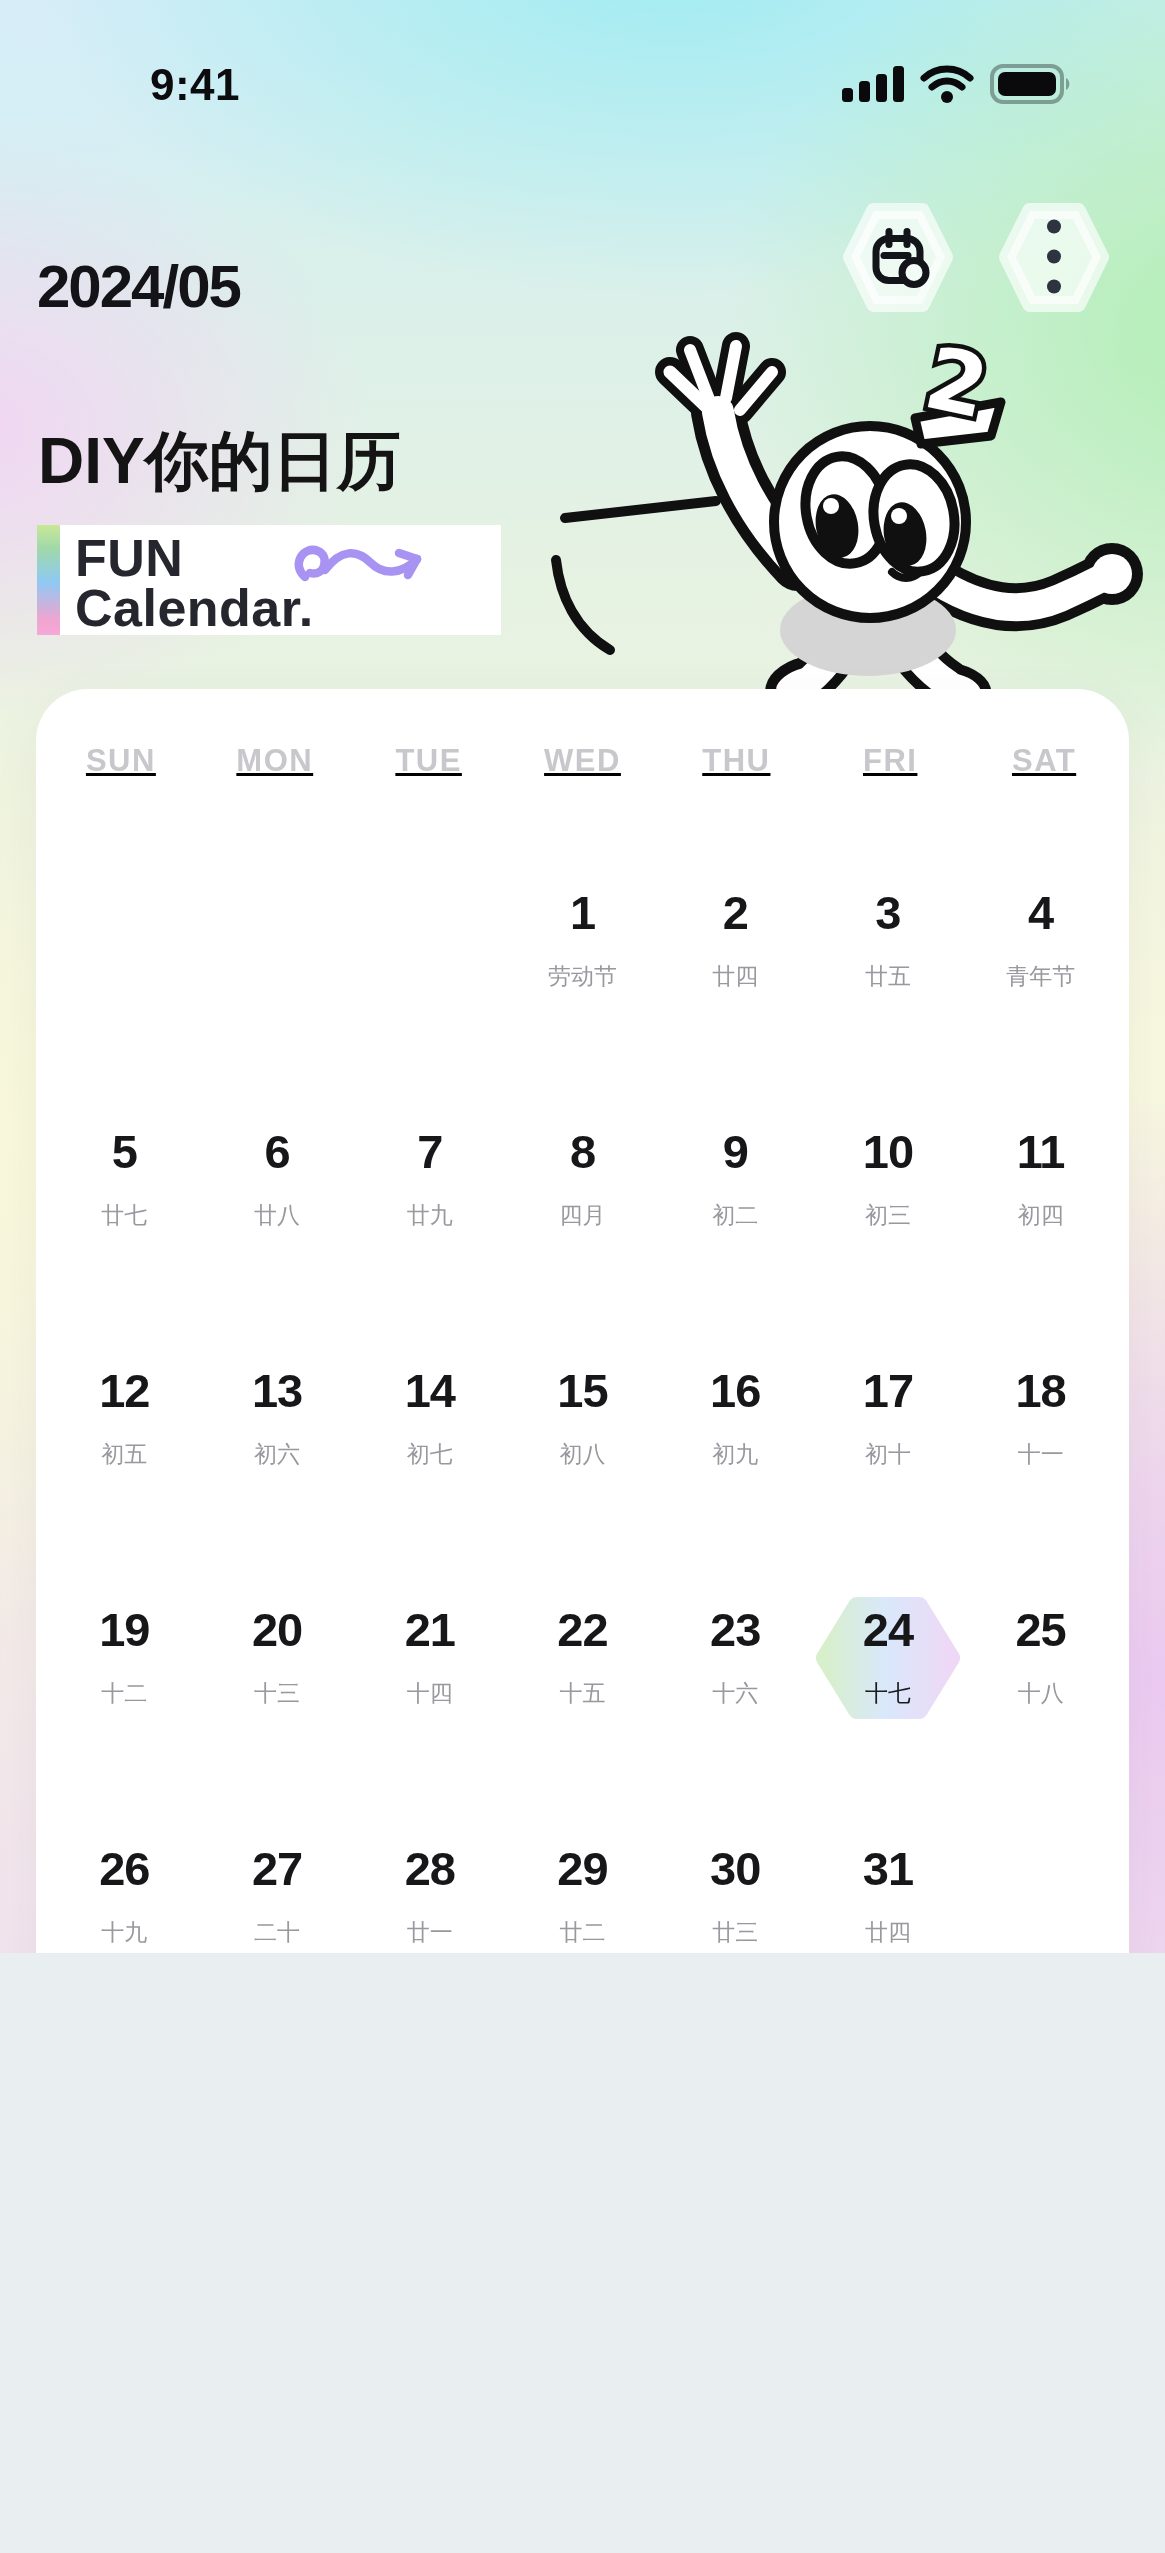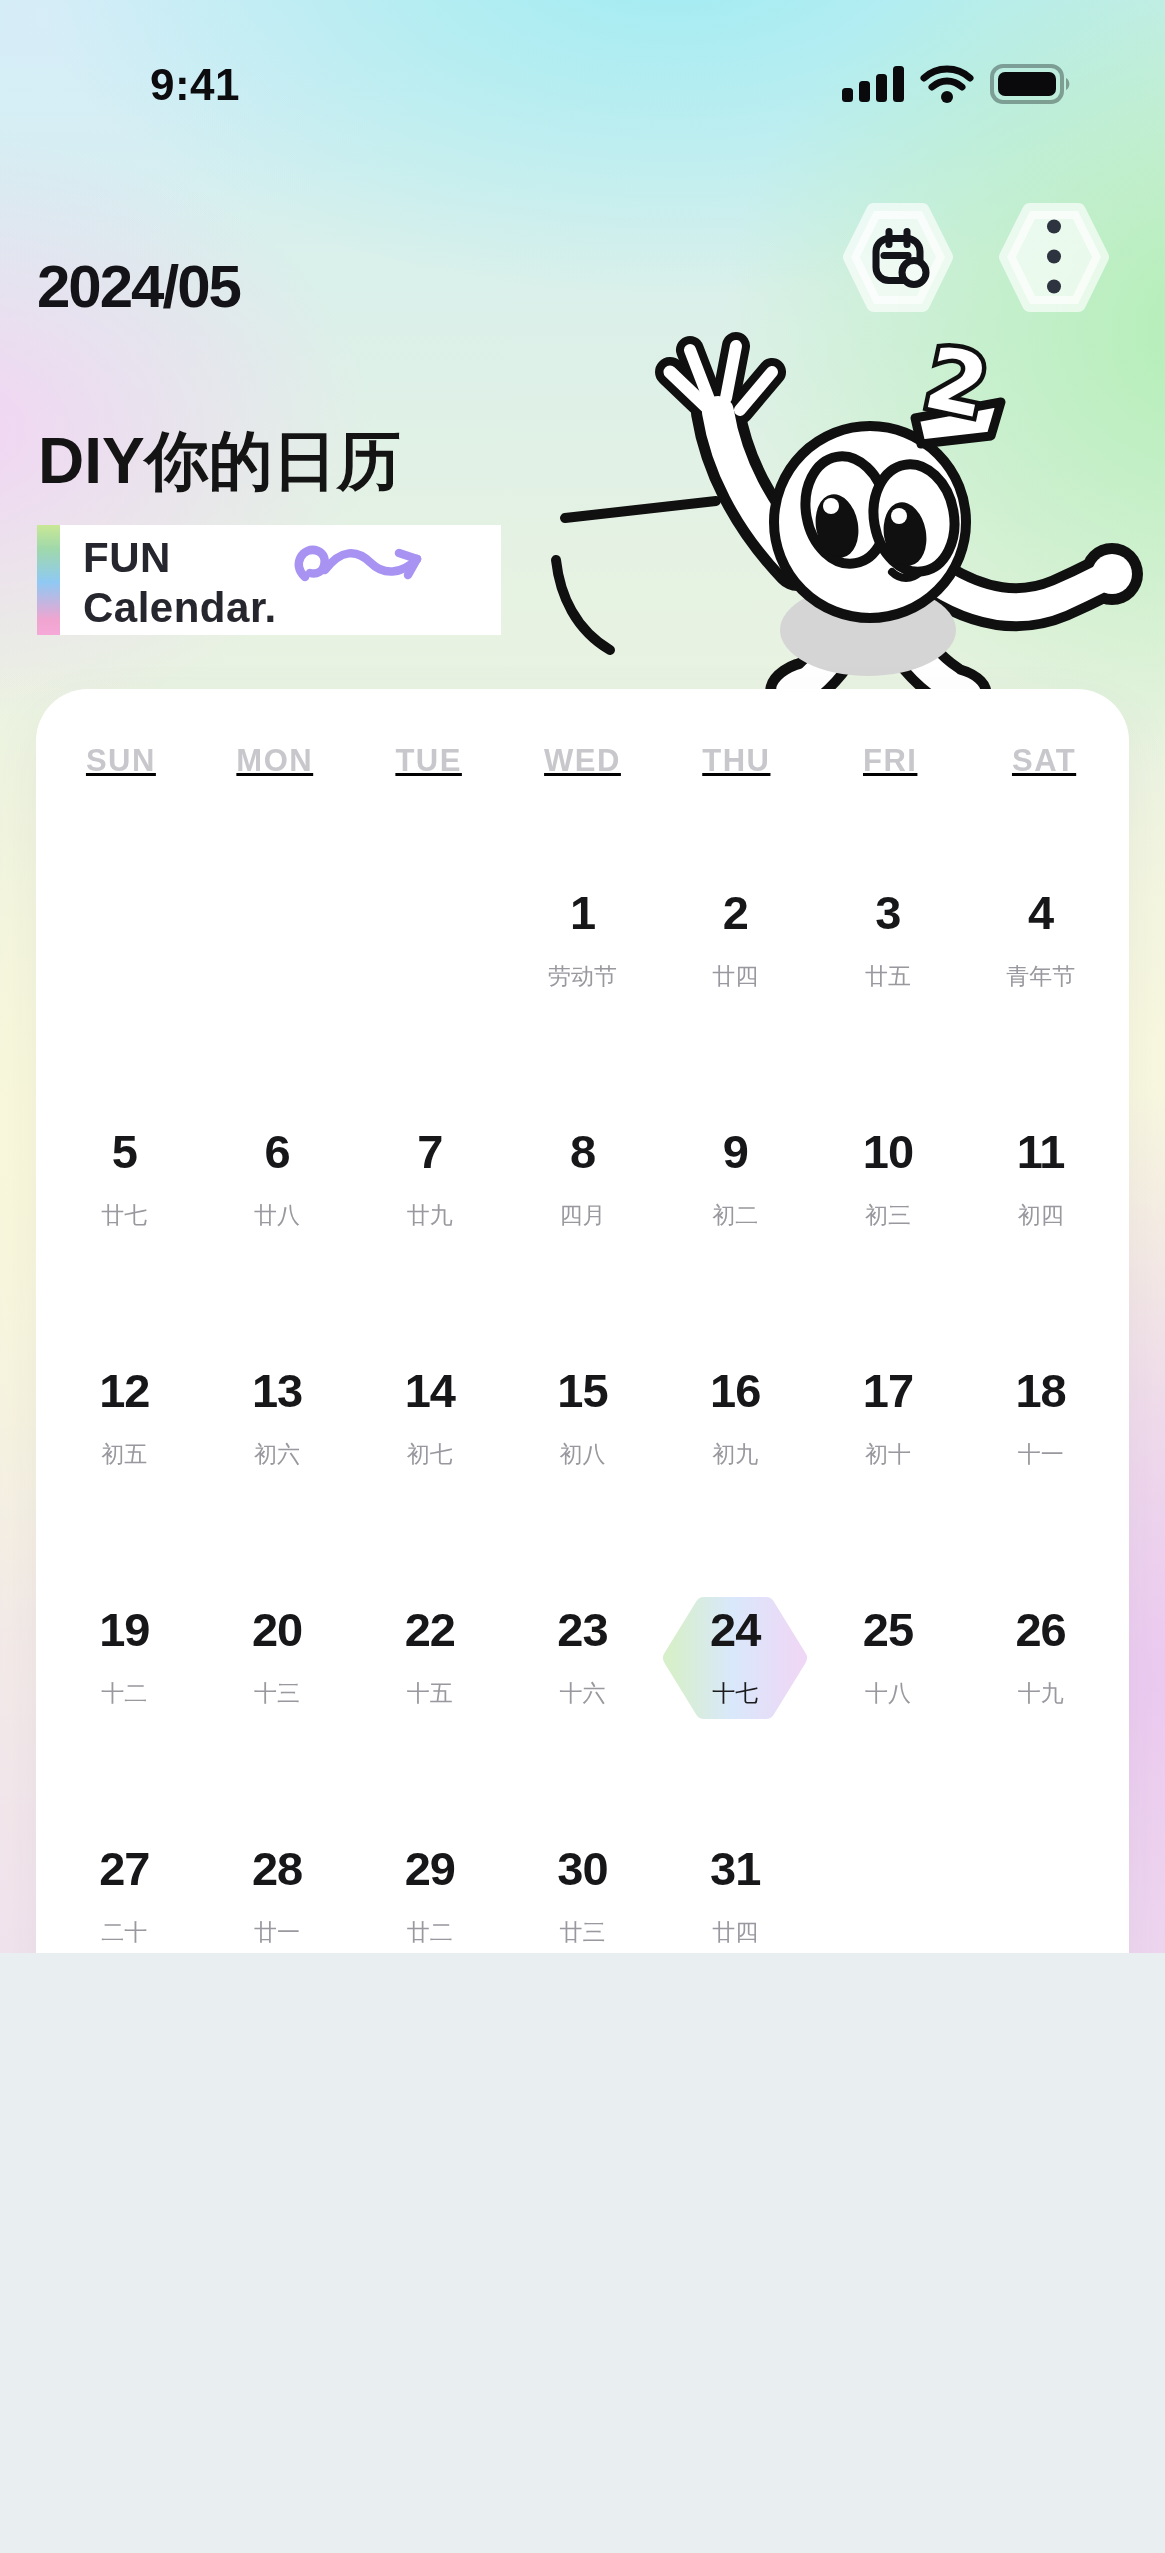--- a/index.html
+++ b/index.html
@@ -22,21 +22,21 @@
   
   .page-title{position:absolute;left:37px;top:210px;font-size:60px;font-weight:900;letter-spacing:-2px;color:#141418;margin-top:42px;}
   .header-actions{position:absolute;left:842px;top:199px;display:flex;gap:44px;}
   .hex-btn{position:relative;width:112px;height:117px;border:none;background:transparent;padding:0;cursor:pointer;}
   .hex-btn .icon-center{position:absolute;left:50%;top:50%;transform:translate(-50%,-50%);}
   
   .hero-headline{position:absolute;left:38px;top:418px;font-size:64px;font-weight:900;color:#141414;letter-spacing:0;}
   .fun-badge{position:absolute;left:37px;top:525px;width:464px;height:110px;background:#ffffff;}
   .rainbow-strip{position:absolute;left:0;top:0;bottom:0;width:23px;
     background:linear-gradient(180deg,#c9e896 0%,#9fd8ab 22%,#8fc9f3 52%,#efa5d0 86%,#f6a8d8 100%);}
-  .fun-text{position:absolute;left:46px;top:8px;font-size:42px;line-height:50px;font-weight:700;color:#26262e;letter-spacing:.5px;}
+  .fun-text{position:absolute;left:38px;top:8px;font-size:52px;line-height:50px;font-weight:700;color:#26262e;letter-spacing:.5px;}
   .fun-arrow{position:absolute;left:240px;top:12px;}
   .mascot{position:absolute;left:540px;top:330px;width:628px;height:372px;}
   
   .calendar-card{position:absolute;left:36px;top:689px;width:1093px;height:1384px;background:#ffffff;border-radius:52px;box-shadow:0 24px 60px rgba(90,80,110,.07);}
   .weekdays{display:grid;grid-template-columns:repeat(7,1fr);padding:0 8px;margin-top:52px;text-decoration:underline;}
   .wd{height:40px;line-height:40px;text-align:center;font-size:31px;font-weight:600;letter-spacing:1.5px;color:#c7c7cc;}
   .days{display:grid;grid-template-columns:repeat(7,1fr);grid-auto-rows:239px;padding:0 12px;margin-top:10px;}
   .cell{position:relative;display:flex;flex-direction:column;align-items:center;padding-top:98px;}
   .cell .num{position:relative;z-index:1;font-size:47px;line-height:47px;font-weight:800;color:#17171a;letter-spacing:-1px;}
   .cell .lunar{position:relative;z-index:1;margin-top:28px;font-size:23px;line-height:24px;color:#98989e;}
@@ -285,20 +285,24 @@
           <div class="num">18</div>
           <div class="lunar">十一</div>
         </div>
         <div class="cell">
           <div class="num">19</div>
           <div class="lunar">十二</div>
         </div>
         <div class="cell">
           <div class="num">20</div>
           <div class="lunar">十三</div>
+        </div>
+        <div class="cell">
+          <div class="num">21</div>
+          <div class="lunar">十四</div>
         </div>
         <div class="cell">
           <div class="num">22</div>
           <div class="lunar">十五</div>
         </div>
         <div class="cell">
           <div class="num">23</div>
           <div class="lunar">十六</div>
         </div>
         <div class="cell selected">

